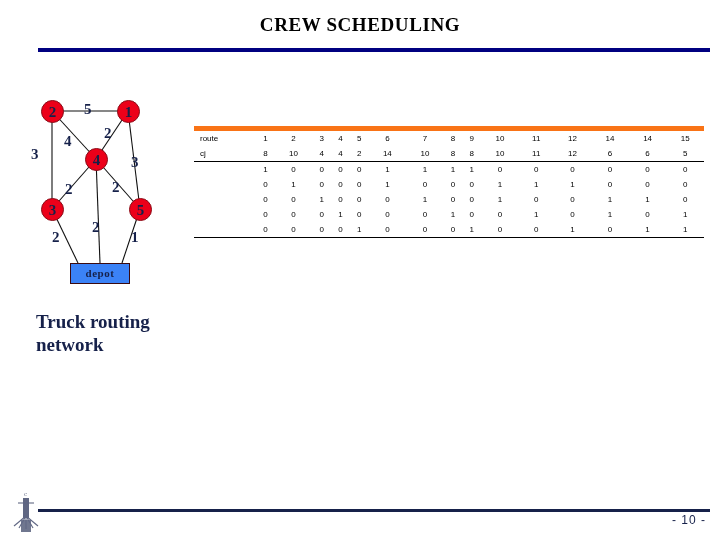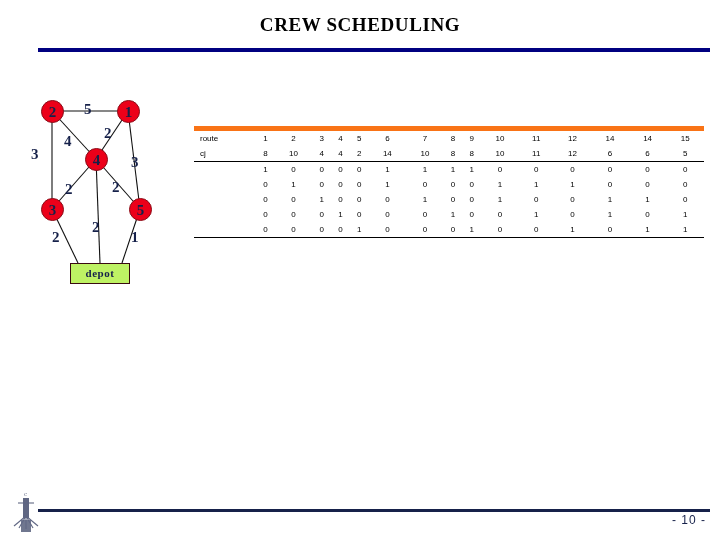--- a/index.html
+++ b/index.html
@@ -66,21 +66,21 @@
     font-family: "Liberation Serif", serif;
     font-weight: bold;
     font-size: 15px;
     z-index: 4;
     line-height: 1;
   }
   #depot-box {
     position: absolute;
     left: 70px; top: 263px;
     width: 60px; height: 21px;
-    background: #bef264;
+    background: #3b82f6;
     border: 1px solid #3a0a10;
     box-sizing: border-box;
     color: #16214a;
     font-family: "Liberation Serif", serif;
     font-weight: bold;
     font-size: 11px;
     line-height: 19px;
     text-align: center;
     letter-spacing: 0.5px;
     z-index: 3;
@@ -182,20 +182,21 @@
     <div class="edge-label" style="left:131px;top:75px;">3</div>
     <div class="edge-label" style="left:65px;top:102px;">2</div>
     <div class="edge-label" style="left:112px;top:100px;">2</div>
     <div class="edge-label" style="left:92px;top:140px;">2</div>
     <div class="edge-label" style="left:52px;top:150px;">2</div>
     <div class="edge-label" style="left:131px;top:150px;">1</div>
   </div>
 
   <div id="depot-box">depot</div>
 
+  <div id="caption">Truck routing network</div>
 
   <div id="data-table-wrap">
     <table class="sched">
       <tbody id="table-body">
           <tr class="rule-top">
             <td class="rowlabel">route</td>
             <td>1</td>
             <td>2</td>
             <td>3</td>
             <td>4</td>

